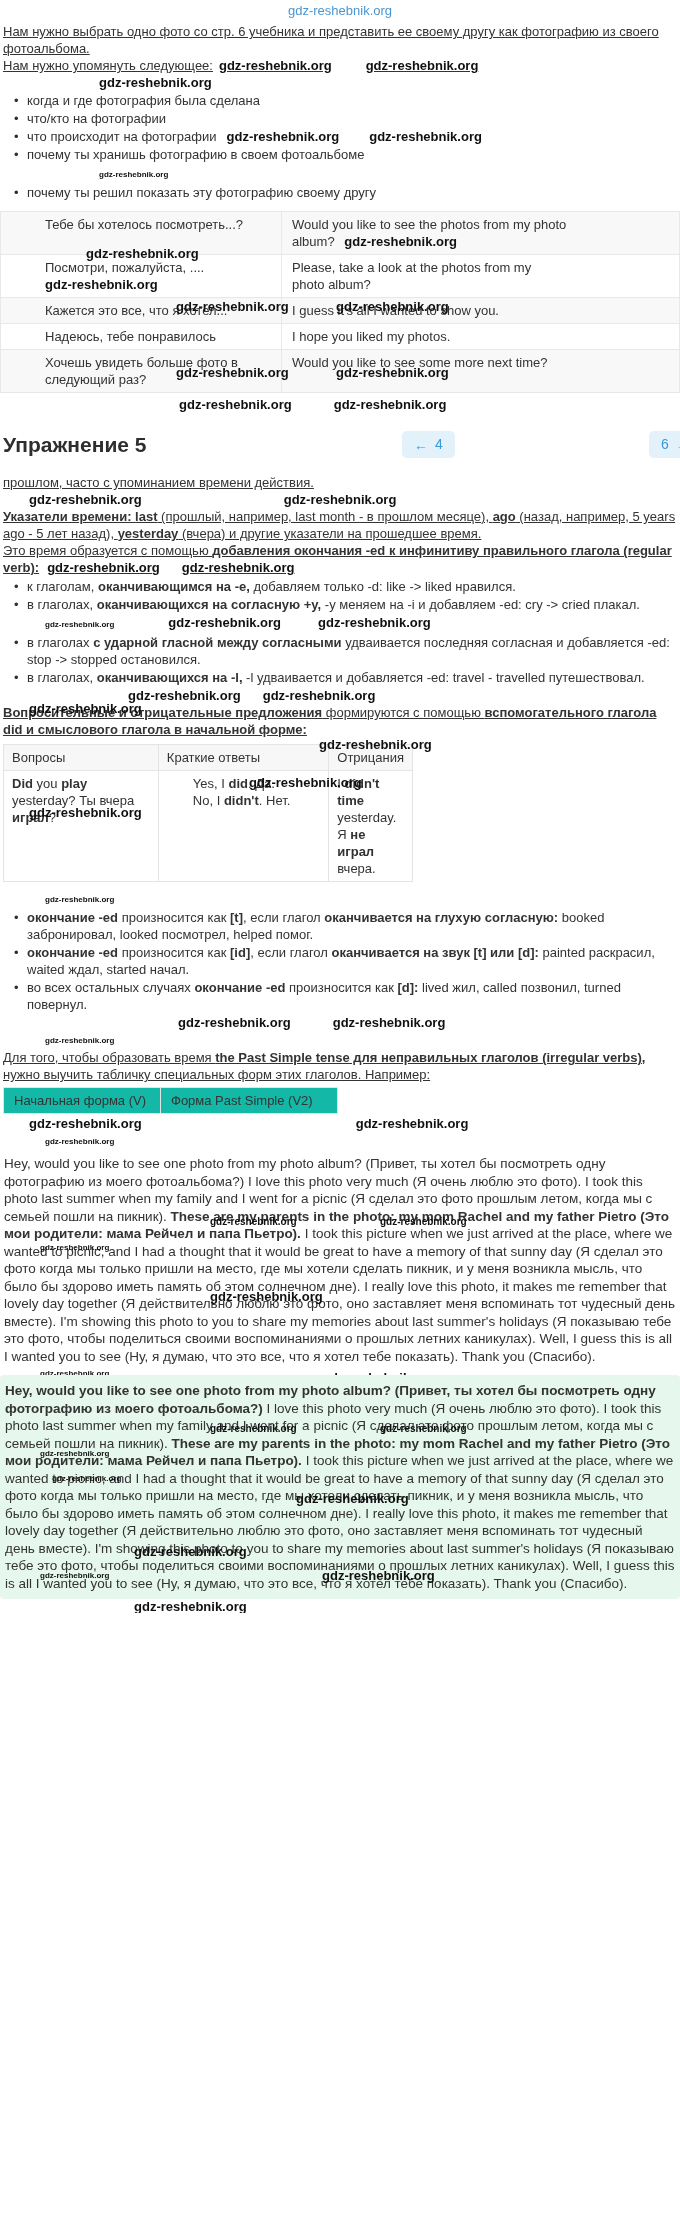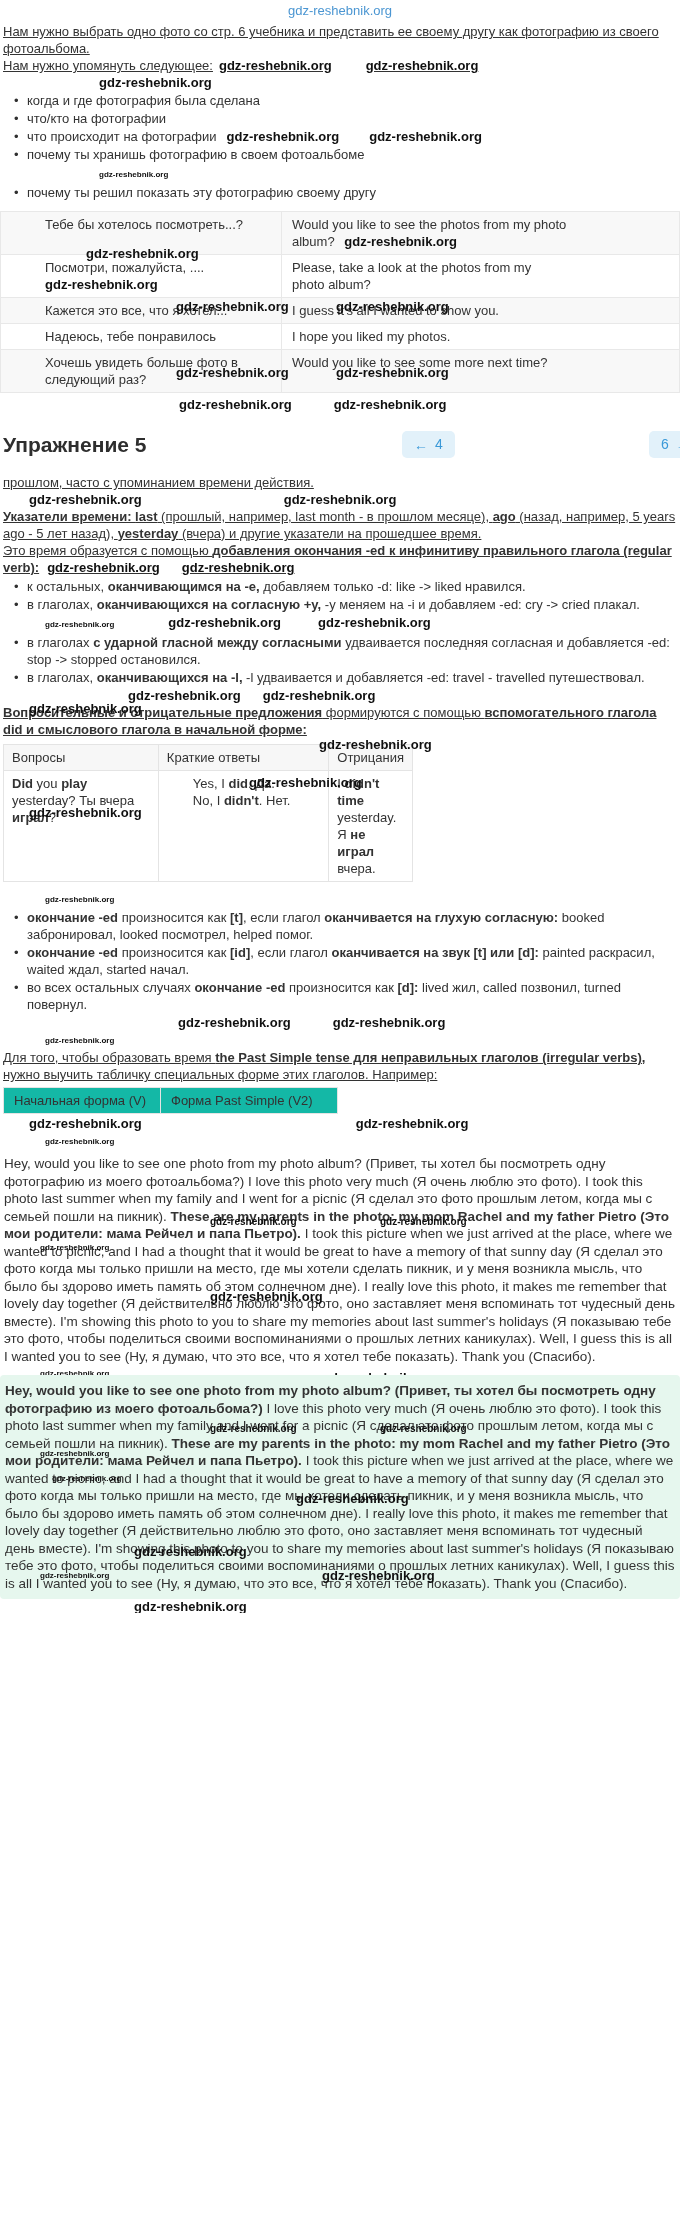--- a/index.html
+++ b/index.html
@@ -124,21 +124,21 @@
 
   <div class="wm-line"><span class="wm ml26">gdz-reshebnik.org</span><span class="wm ml142">gdz-reshebnik.org</span></div>
 
   <p class="t"><b>Указатели времени: </b><b>last</b><span> (прошлый, например, last month - в прошлом месяце), </span><b>ago</b><span> (назад, например, 5 years ago - 5 лет назад), </span><b>yesterday</b><span> (вчера) и другие указатели на прошедшее время.</span></p>
 
   <p class="t">
     <span><span>Это время образуется с помощью </span><b>добавления окончания -ed к инфинитиву правильного глагола (regular verb):</b></span><span class="wm ml8">gdz-reshebnik.org</span><span class="wm ml22">gdz-reshebnik.org</span>
   </p>
 
   <ul class="blist">
-    <li><span>к остальных, </span><b>оканчивающимся на -e,</b><span> добавляем только -d: like -&gt; liked нравился.</span></li>
+    <li><span>к глаголам, </span><b>оканчивающимся на -e,</b><span> добавляем только -d: like -&gt; liked нравился.</span></li>
     <li><span>в глаголах, </span><b>оканчивающихся на согласную +y,</b><span> -y меняем на -i и добавляем -ed: cry -&gt; cried плакал.</span></li>
   </ul>
   <div class="wm-line"><span class="wm wm-xs ml42">gdz-reshebnik.org</span><span class="wm ml54">gdz-reshebnik.org</span><span class="wm ml37">gdz-reshebnik.org</span></div>
   <ul class="blist">
     <li><span>в глаголах </span><b>с ударной гласной между согласными</b><span> удваивается последняя согласная и добавляется -ed: stop -&gt; stopped остановился.</span></li>
     <li><span>в глаголах, </span><b>оканчивающихся на -l,</b><span> -l удваивается и добавляется -ed: travel - travelled путешествовал.</span></li>
   </ul>
 
   <div class="wm-line"><span class="wm ml125">gdz-reshebnik.org</span><span class="wm ml22">gdz-reshebnik.org</span></div>
 
@@ -176,21 +176,21 @@
 
   <ul class="blist">
     <li><b>окончание -ed</b><span> произносится как </span><b>[t]</b><span>, если глагол </span><b>оканчивается на глухую согласную:</b><span> booked забронировал, looked посмотрел, helped помог.</span></li>
     <li><b>окончание -ed</b><span> произносится как </span><b>[id]</b><span>, если глагол </span><b>оканчивается на звук [t] или [d]:</b><span> painted раскрасил, waited ждал, started начал.</span></li>
     <li><span>во всех остальных случаях </span><b>окончание -ed</b><span> произносится как </span><b>[d]:</b><span> lived жил, called позвонил, turned повернул.</span></li>
   </ul>
 
   <div class="wm-line"><span class="wm ml175">gdz-reshebnik.org</span><span class="wm ml42">gdz-reshebnik.org</span></div>
   <div class="wm-line"><span class="wm wm-xs ml42">gdz-reshebnik.org</span></div>
 
-  <p class="t"><span>Для того, чтобы образовать время </span><b>the Past Simple tense для неправильных глаголов (irregular verbs),</b><span> нужно выучить табличку специальных форме этих глаголов. Например:</span></p>
+  <p class="t"><span>Для того, чтобы образовать время </span><b>the Past Simple tense для неправильных глаголов (irregular verbs),</b><span> нужно выучить табличку специальных форм этих глаголов. Например:</span></p>
 
   <table class="vtbl">
     <thead>
       <tr>
         <th class="vc1">Начальная форма (V)</th>
         <th class="vc2">Форма Past Simple (V2)</th>
       </tr>
     </thead>
   </table>
 

